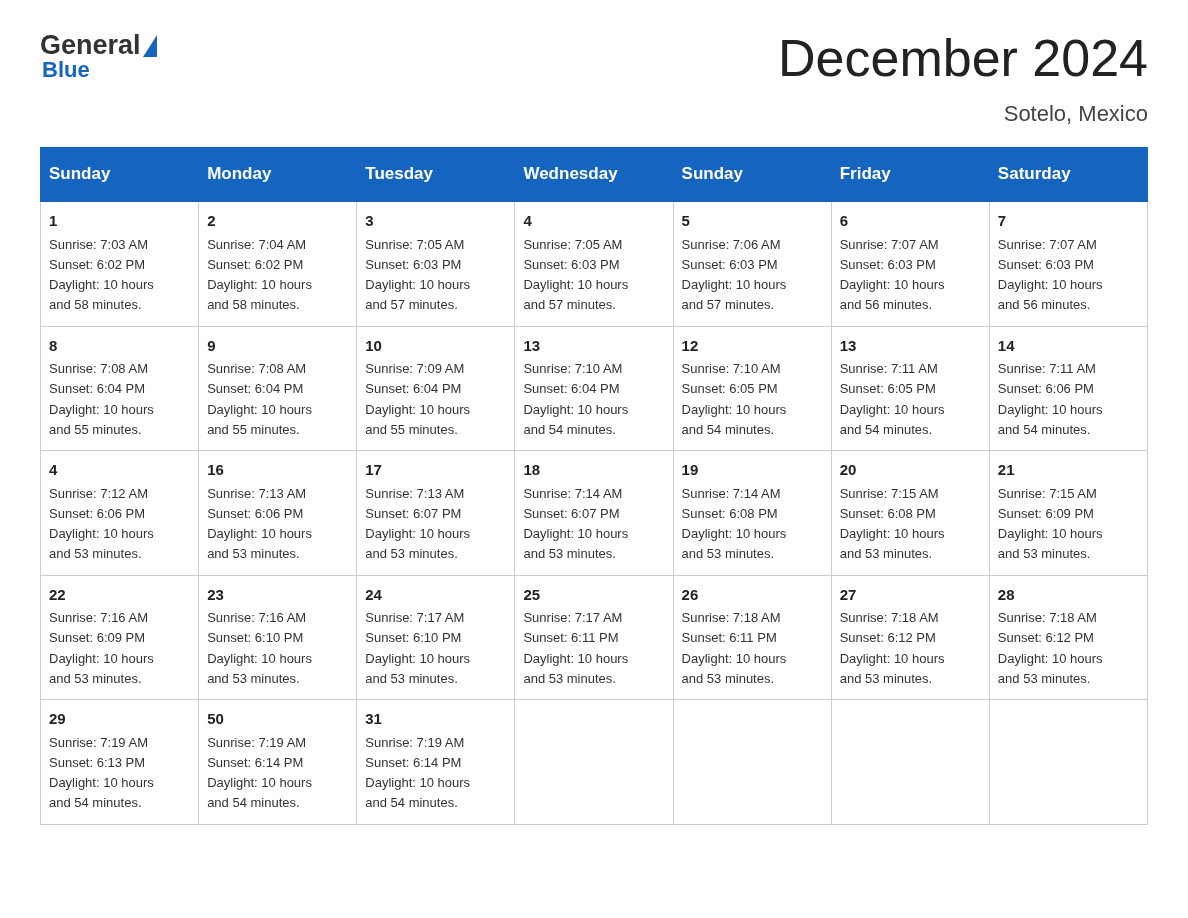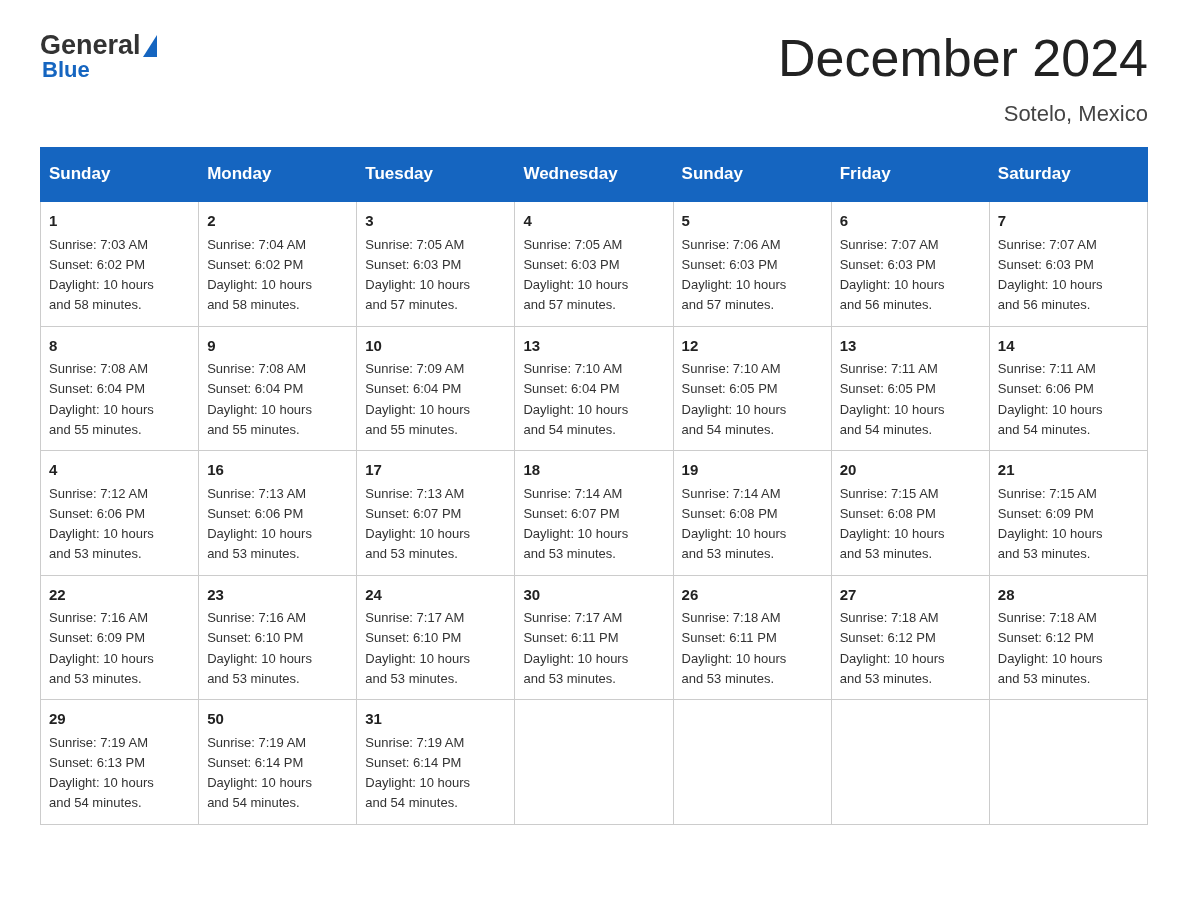--- a/index.html
+++ b/index.html
@@ -230,21 +230,21 @@
       </td>
         <td>
         <span class="day-num">23</span>
         <span class="day-info">Sunrise: 7:16 AM<br>Sunset: 6:10 PM<br>Daylight: 10 hours<br>and 53 minutes.</span>
       </td>
         <td>
         <span class="day-num">24</span>
         <span class="day-info">Sunrise: 7:17 AM<br>Sunset: 6:10 PM<br>Daylight: 10 hours<br>and 53 minutes.</span>
       </td>
         <td>
-        <span class="day-num">30</span>
+        <span class="day-num">25</span>
         <span class="day-info">Sunrise: 7:17 AM<br>Sunset: 6:11 PM<br>Daylight: 10 hours<br>and 53 minutes.</span>
       </td>
         <td>
         <span class="day-num">26</span>
         <span class="day-info">Sunrise: 7:18 AM<br>Sunset: 6:11 PM<br>Daylight: 10 hours<br>and 53 minutes.</span>
       </td>
         <td>
         <span class="day-num">27</span>
         <span class="day-info">Sunrise: 7:18 AM<br>Sunset: 6:12 PM<br>Daylight: 10 hours<br>and 53 minutes.</span>
       </td>

